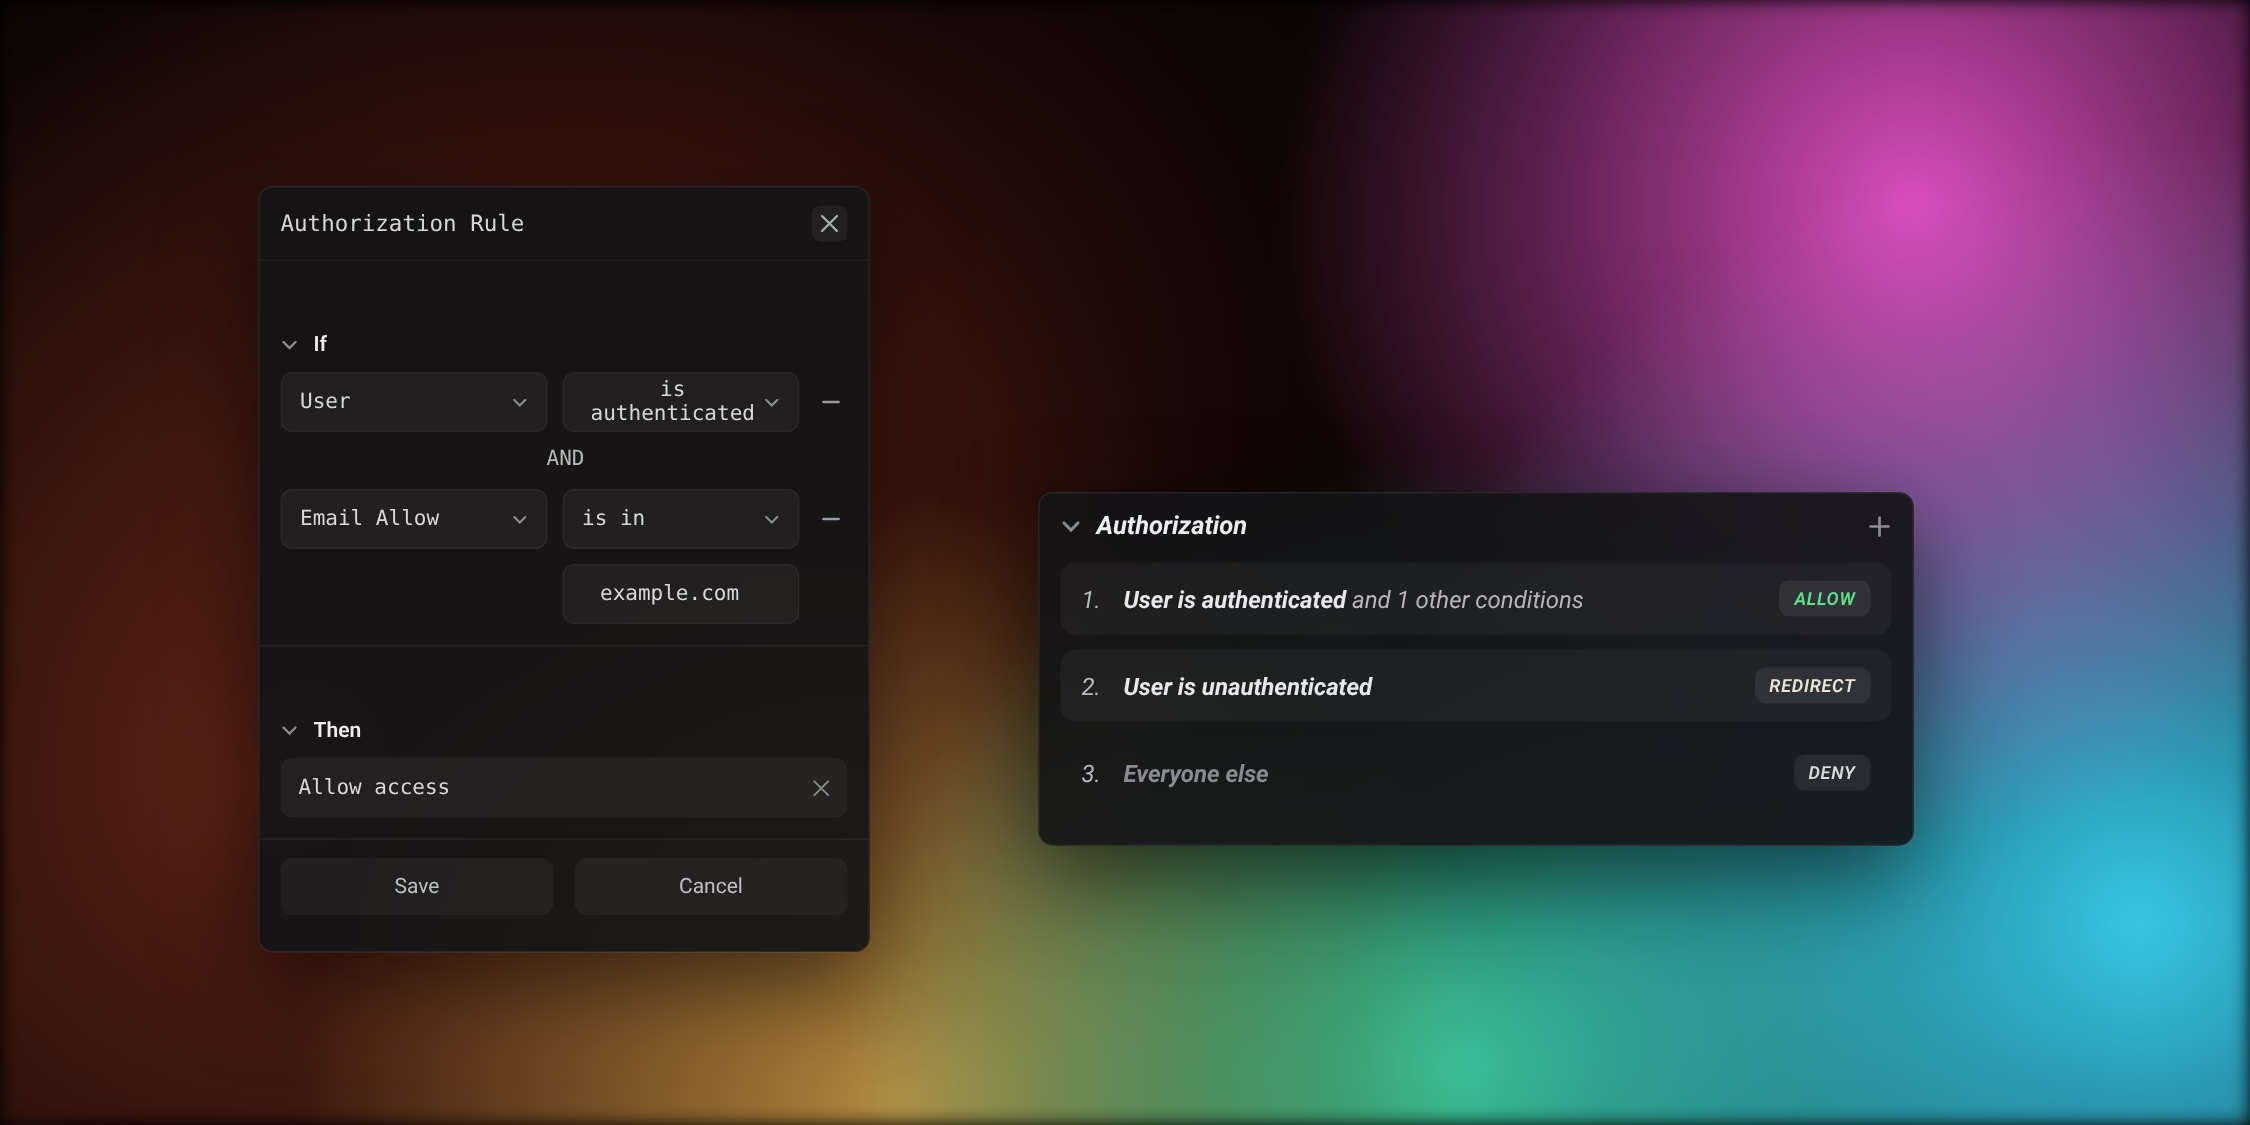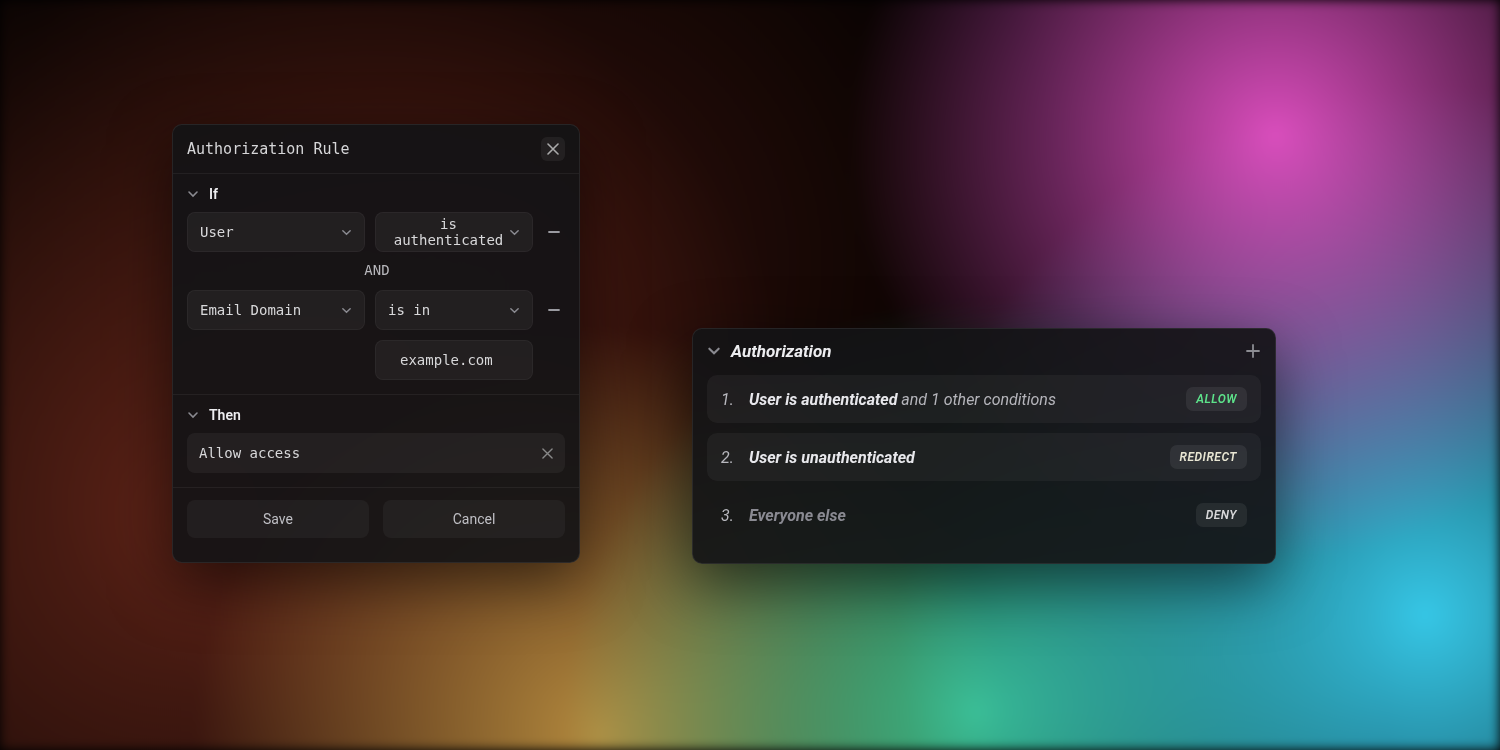--- a/index.html
+++ b/index.html
@@ -61,20 +61,21 @@
 }
 .icon-btn.bg { background: rgba(255,255,255,0.06); }
 .section {
   padding: 12px 14px 14px;
 }
 .section-head {
   display: flex;
   align-items: center;
   gap: 10px;
   margin-bottom: 10px;
+  margin-top: 36px;
 }
 .section-label {
   font-weight: 600;
   font-size: 14px;
   color: #ededf0;
 }
 .cond-row {
   display: flex;
   align-items: center;
   gap: 10px;
@@ -278,21 +279,21 @@
         <svg width="14" height="14" viewBox="0 0 14 14">
             <path d="M2 7 H12" stroke="currentColor" stroke-width="1.8" stroke-linecap="round"></path>
           </svg>
       </span>
     </div>
 
     <div class="and-label">AND</div>
 
     <div class="cond-row">
       <div class="select-pill narrow">
-        <span>Email Domain</span>
+        <span>Email Allow</span>
         <svg class="chev" width="11" height="11" viewBox="0 0 12 12">
             <path d="M2 4 L6 8 L10 4" stroke="currentColor" stroke-width="1.6" fill="none" stroke-linecap="round"></path>
           </svg>
       </div>
       <div class="select-pill wide">
         <span>is in</span>
         <svg class="chev" width="11" height="11" viewBox="0 0 12 12">
             <path d="M2 4 L6 8 L10 4" stroke="currentColor" stroke-width="1.6" fill="none" stroke-linecap="round"></path>
           </svg>
       </div>

